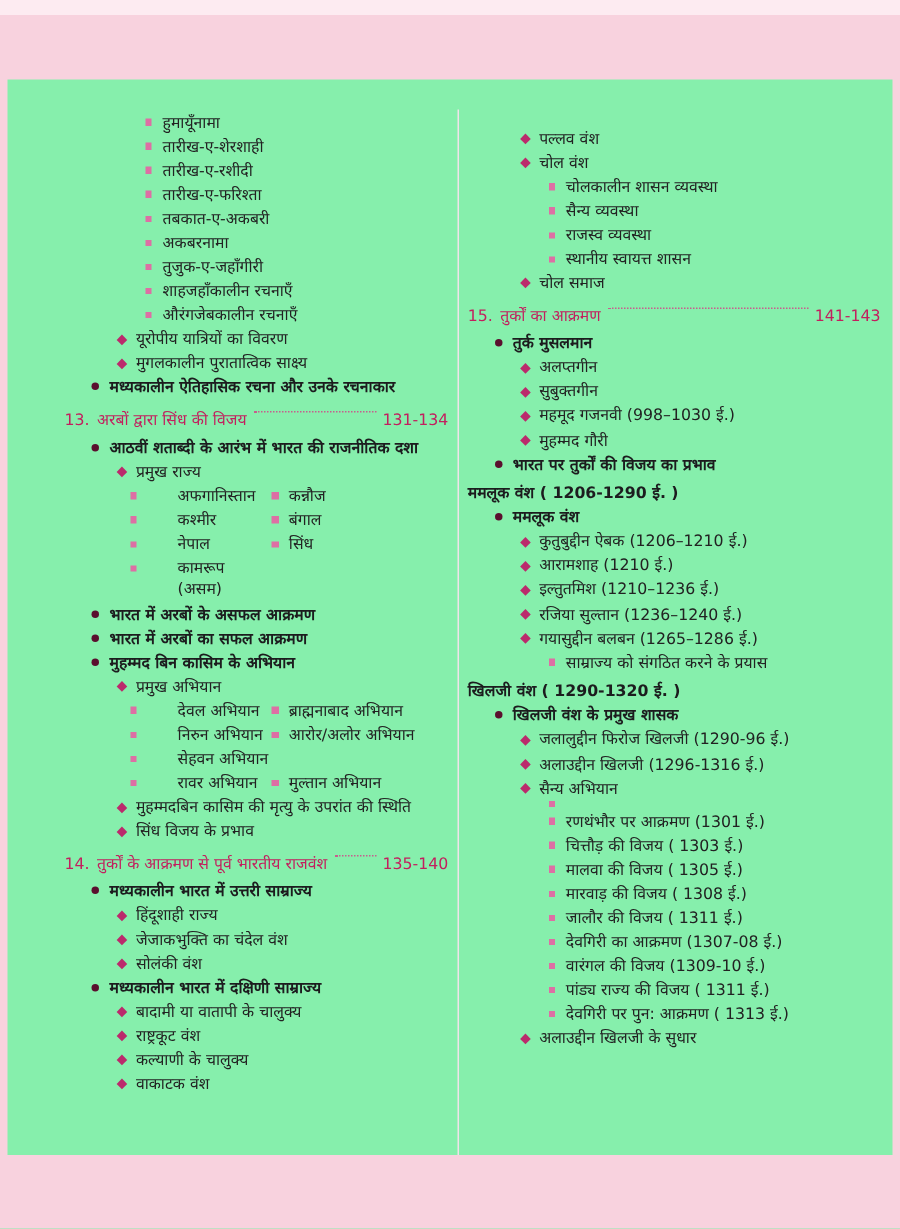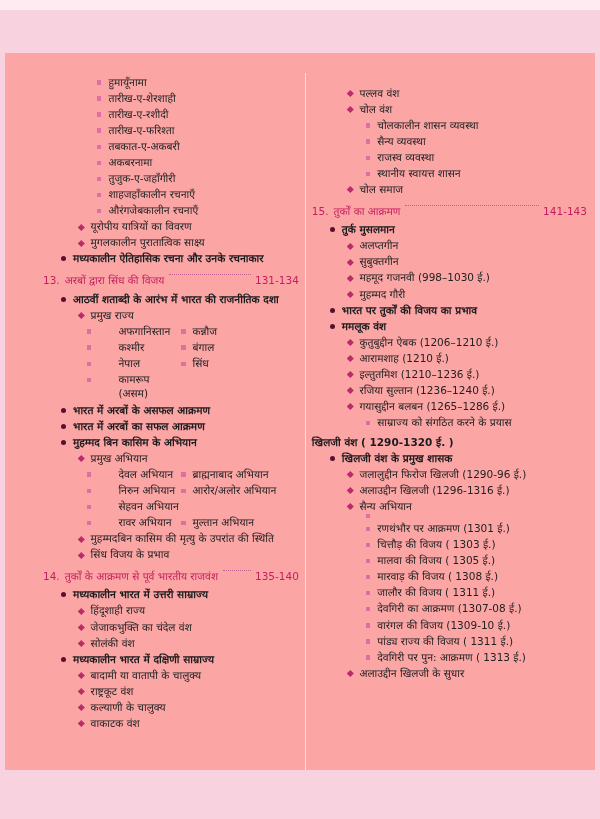--- a/index.html
+++ b/index.html
@@ -5,21 +5,21 @@
   html,body{margin:0;padding:0;}
   body{
     width:600px;height:819px;position:relative;overflow:hidden;
     background:#f8d2de;
     font-family:"DejaVu Sans","Liberation Sans",sans-serif;
     -webkit-font-smoothing:antialiased;
   }
   .top-strip{position:absolute;top:0;left:0;right:0;height:10px;background:#fdebf1;}
   .page-panel{
     position:absolute;left:5px;right:5px;top:53px;bottom:49px;
-    background:#fca5a5;box-sizing:border-box;
+    background:#86efac;box-sizing:border-box;
     padding:20px 8px 0 14px;
     display:flex;
   }
   .col{box-sizing:border-box;font-size:10.5px;color:#222;}
   .col-left{width:50.5%;padding-left:24px;padding-right:6px;border-right:1px solid #f0e4e9;}
   .col-right{width:49.5%;padding-left:6px;margin-top:11px;}
   .row{display:flex;align-items:baseline;margin:1.6px 0;line-height:1.38;}
   .row .txt{flex:1;}
   .l1{padding-left:18px;font-weight:bold;color:#1c1c1e;}
   .l2{padding-left:36px;}
@@ -300,20 +300,21 @@
         <span class="txt">महमूद गजनवी (998–1030 ई.)</span>
       </div>
       <div class="row l2">
         <span class="b b2"></span>
         <span class="txt">मुहम्मद गौरी</span>
       </div>
       <div class="row l1">
         <span class="b b1"></span>
         <span class="txt">भारत पर तुर्कों की विजय का प्रभाव</span>
       </div>
+      <div class="sub">ममलूक वंश ( 1206-1290 ई. )</div>
       <div class="row l1">
         <span class="b b1"></span>
         <span class="txt">ममलूक वंश</span>
       </div>
       <div class="row l2">
         <span class="b b2"></span>
         <span class="txt">कुतुबुद्दीन ऐबक (1206–1210 ई.)</span>
       </div>
       <div class="row l2">
         <span class="b b2"></span>

